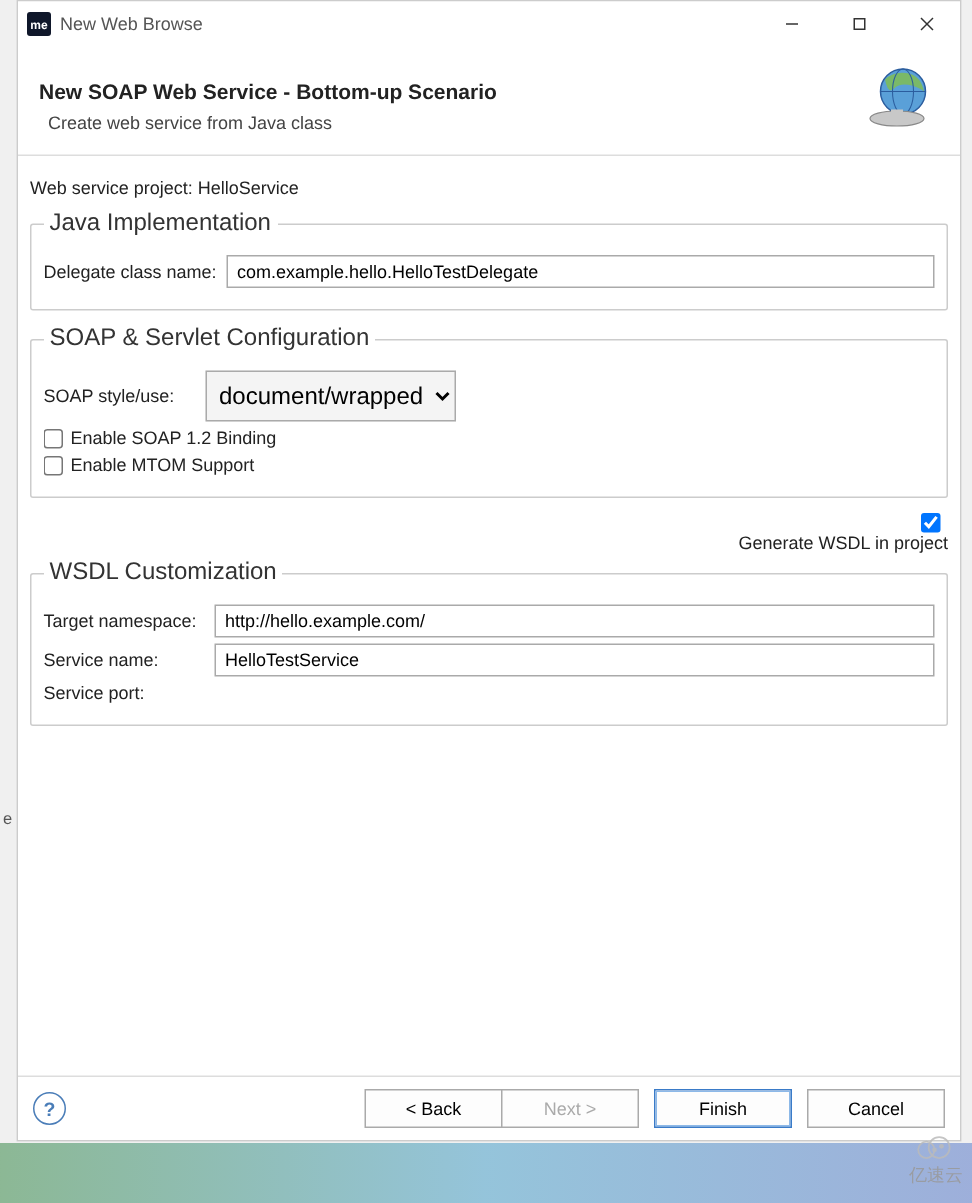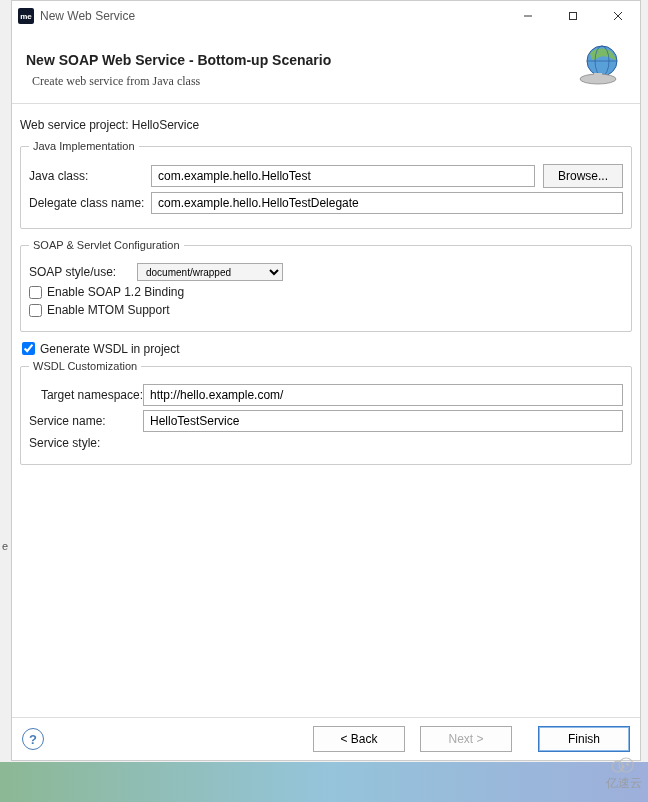--- a/index.html
+++ b/index.html
@@ -57,21 +57,21 @@
     }
     .header-banner {
       background: #ffffff;
       border-bottom: 1px solid #ddd;
       padding: 10px 14px 14px 14px;
       display: flex;
       align-items: flex-end;
     }
     .header-text { flex: 1; }
     .header-title { font-size: 14px; font-weight: bold; color: #222; margin-bottom: 6px; }
-    .header-sub { font-size: 12px; color: #444; padding-left: 6px; font-family: Liberation Serif, serif; }
+    .header-sub { font-size: 12px; color: #444; padding-left: 6px; }
     .globe-icon {
       width: 48px;
       height: 48px;
       margin-right: 4px;
       position: relative;
     }
     .globe-icon svg { width: 48px; height: 48px; }
     .content {
       flex: 1;
       padding: 10px 8px 4px 8px;
@@ -79,21 +79,21 @@
       color: #222;
     }
     .project-line { margin: 4px 0 8px 0; font-size: 12px; }
     fieldset {
       border: 1px solid #ccc;
       border-radius: 2px;
       margin-bottom: 10px;
       padding: 8px 8px 10px 8px;
     }
     legend {
-      font-size: 11px;
+      font-size: 16px;
       padding: 0 4px;
       color: #333;
     }
     .form-row {
       display: flex;
       align-items: center;
       margin: 4px 0;
     }
     .form-row label.field-label {
       width: 122px;
@@ -114,43 +114,44 @@
       min-width: 80px;
       padding: 0 12px;
       border: 1px solid #aaa;
       background: #f4f4f4;
       font-size: 12px;
       font-family: inherit;
       cursor: pointer;
       margin-left: 8px;
     }
     .select-row select {
-      height: 18px;
+      height: 34px;
       border: 1px solid #aaa;
       padding: 0 4px;
-      font-size: 10px;
+      font-size: 16px;
       background: #f4f4f4;
       min-width: 146px;
     }
     .check-row {
       display: flex;
       align-items: center;
       margin: 4px 0;
       font-size: 12px;
     }
     .check-row input[type="checkbox"] {
       width: 13px;
       height: 13px;
       margin-right: 5px;
     }
     .top-check {
       display: flex;
-      align-items: flex-start;
+      align-items: flex-end;
       margin: 2px 0 4px 2px;
       font-size: 12px;
+      flex-direction: column;
     }
     .top-check input[type="checkbox"] {
       width: 13px;
       height: 13px;
       margin-right: 5px;
     }
     .footer {
       border-top: 1px solid #ddd;
       padding: 8px 10px;
       display: flex;
@@ -165,21 +166,21 @@
       align-items: center;
       justify-content: center;
       color: #4a7db8;
       font-size: 13px;
       font-weight: bold;
       cursor: pointer;
     }
     .footer-buttons {
       margin-left: auto;
       display: flex;
-      gap: 16px;
+      gap: 0;
       align-items: center;
     }
     .footer-btn {
       height: 26px;
       width: 92px;
       border: 1px solid #aaa;
       background: #fdfdfd;
       font-size: 12px;
       font-family: inherit;
       cursor: pointer;
@@ -223,21 +224,21 @@
 <body>
 
 <div class="bg-stripe"></div>
 <div class="bg-text" style="left:0; top:495px;padding-left:40px;">ob</div>
 <div class="bg-text" style="left:2px; top:540px;">e</div>
 
 <div class="window">
 
   <div class="titlebar">
     <div class="app-icon">me</div>
-    <div class="title-text">New Web Service</div>
+    <div class="title-text">New Web Browse</div>
     <div class="win-controls">
       <div class="win-btn">
         <svg width="10" height="10" viewBox="0 0 10 10">
             <line x1="1" y1="5" x2="9" y2="5" stroke="#333" stroke-width="1"></line>
           </svg>
       </div>
       <div class="win-btn">
         <svg width="10" height="10" viewBox="0 0 10 10">
             <rect x="1.5" y="1.5" width="7" height="7" fill="none" stroke="#333" stroke-width="1"></rect>
           </svg>
@@ -272,25 +273,20 @@
   <div class="content">
 
     <div class="project-line">
       <span>Web service project:</span>
       <span>HelloService</span>
     </div>
 
     <fieldset>
       <legend>Java Implementation</legend>
       <div class="form-row">
-        <label class="field-label">Java class:</label>
-        <input type="text" value="com.example.hello.HelloTest" style="">
-        <button class="btn">Browse...</button>
-      </div>
-      <div class="form-row">
         <label class="field-label">Delegate class name:</label>
         <input type="text" value="com.example.hello.HelloTestDelegate" style="">
       </div>
     </fieldset>
 
     <fieldset>
       <legend>SOAP &amp; Servlet Configuration</legend>
       <div class="form-row select-row">
         <label class="field-label" style="width:108px;">SOAP style/use:</label>
         <select>
@@ -308,40 +304,41 @@
     </fieldset>
 
     <div class="top-check">
       <input type="checkbox" checked="" style="">
       <label>Generate WSDL in project</label>
     </div>
 
     <fieldset>
       <legend>WSDL Customization</legend>
       <div class="form-row">
-        <label class="field-label" style="width:114px;text-align:right;">Target namespace:</label>
+        <label class="field-label" style="width:114px;">Target namespace:</label>
         <input type="text" value="http://hello.example.com/" style="">
       </div>
       <div class="form-row">
         <label class="field-label" style="width:114px;">Service name:</label>
         <input type="text" value="HelloTestService" style="">
       </div>
       <div class="form-row">
-        <label class="field-label" style="width:114px;">Service style:</label>
+        <label class="field-label" style="width:114px;">Service port:</label>
       </div>
     </fieldset>
 
   </div>
 
   <div class="footer">
     <div class="help-icon">?</div>
     <div class="footer-buttons">
       <button class="footer-btn">&lt; Back</button>
       <button class="footer-btn disabled" disabled="">Next &gt;</button>
       <button class="footer-btn primary gap-left">Finish</button>
+      <button class="footer-btn gap-left">Cancel</button>
     </div>
   </div>
 
 </div>
 
 <div class="watermark">
   <svg viewBox="0 0 36 24">
     <circle cx="11" cy="14" r="7" fill="none" stroke="#bbb" stroke-width="1.5"></circle>
     <circle cx="22" cy="12" r="9" fill="none" stroke="#bbb" stroke-width="1.5"></circle>
     <circle cx="18" cy="14" r="2" fill="#bbb"></circle>

